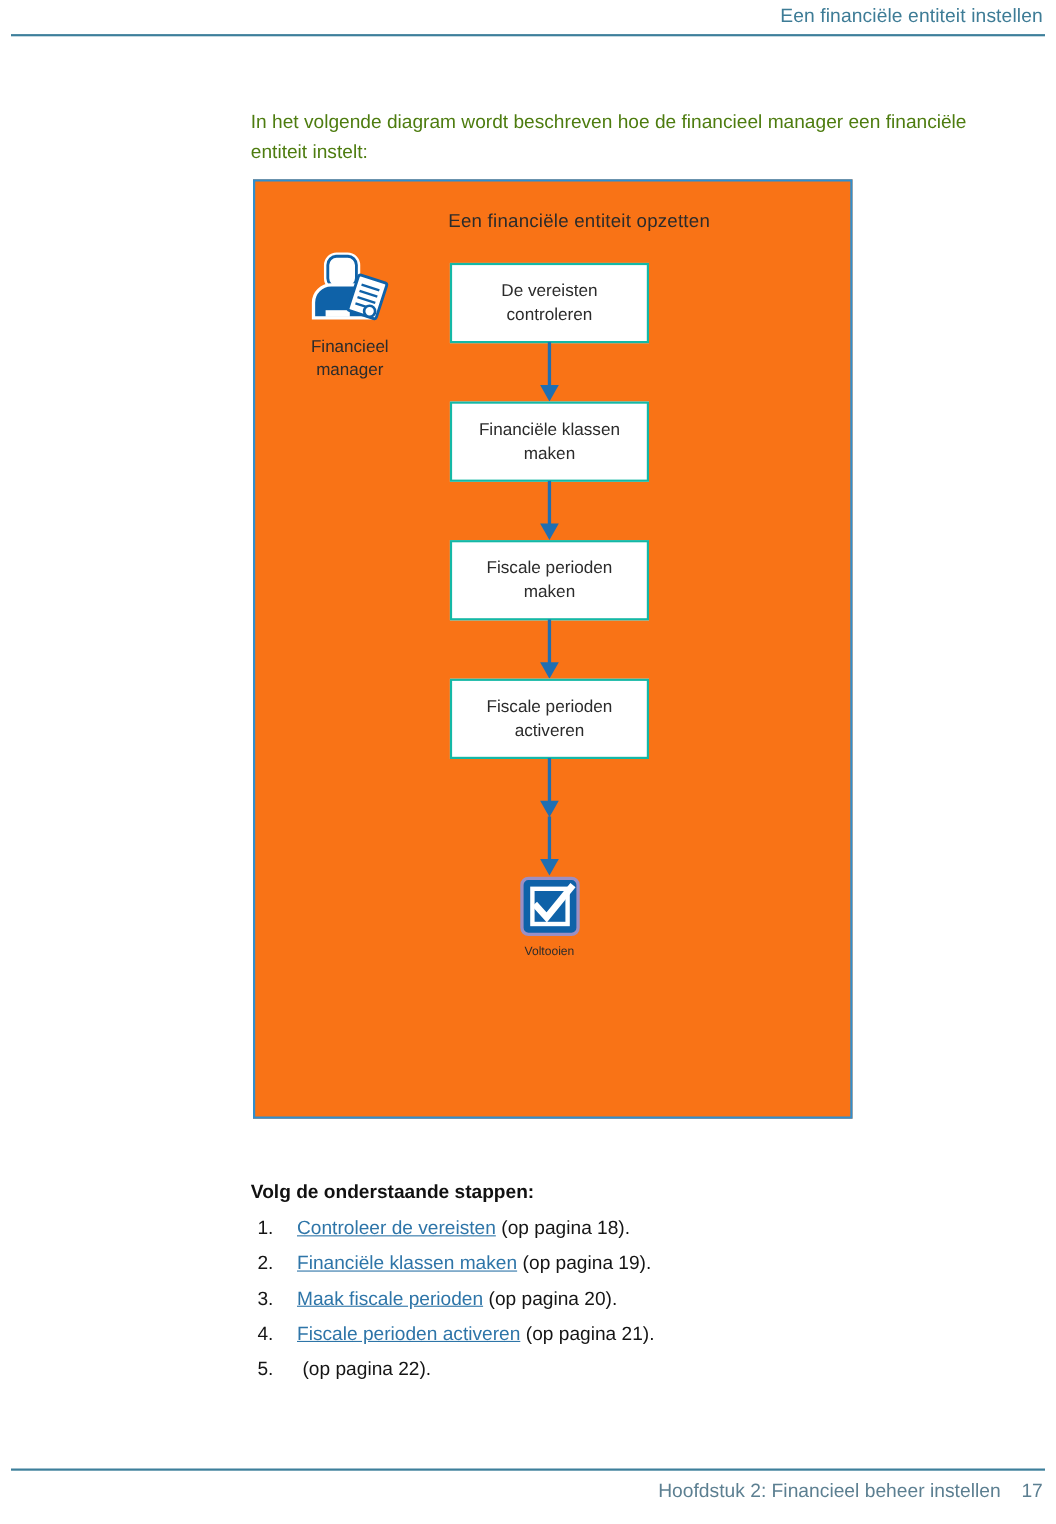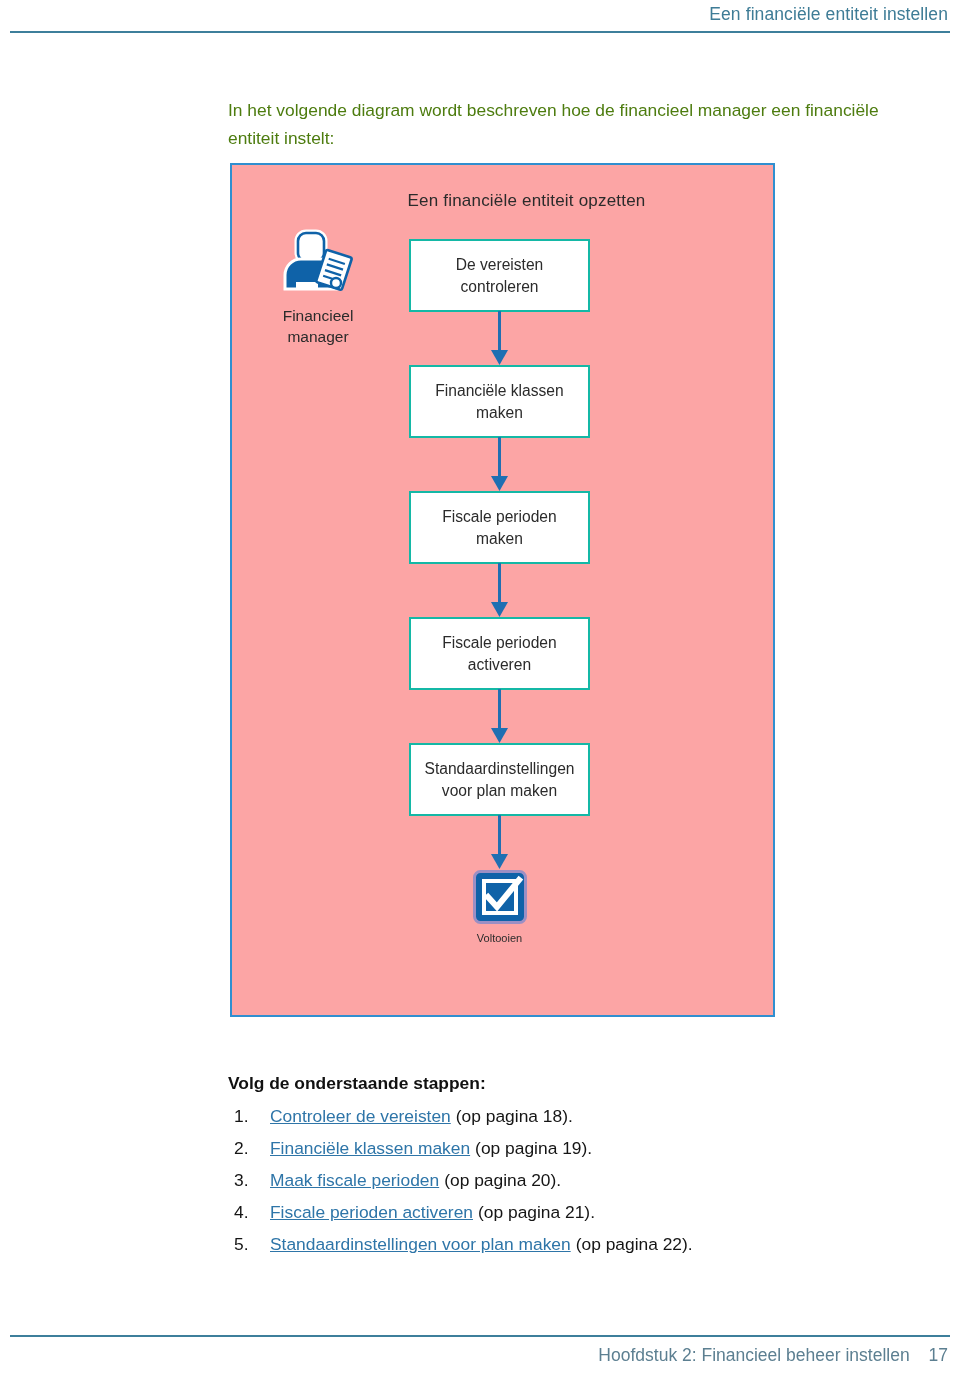--- a/index.html
+++ b/index.html
@@ -55,21 +55,21 @@
 
   
   #diagram-figure {
     position: absolute;
     left: 230px;
     top: 163px;
     width: 545px;
     height: 854px;
     border: 2px solid #2f8fd0;
     box-sizing: border-box;
-    background: #fca5a5;
+    background: #f97316;
   }
   #diagram-title {
     position: absolute;
     left: 0;
     top: 26px;
     width: 100%;
     text-align: center;
     font-size: 17px;
     color: #2b2b2b;
     letter-spacing: 0.2px;
@@ -309,26 +309,20 @@
       </div>
     </div>
 
     <div class="flow-connector">
       <svg class="conn-svg" width="181" height="55" viewBox="0 0 181 55" xmlns="http://www.w3.org/2000/svg">
         <line x1="90.5" y1="0" x2="90.5" y2="41" stroke="#1f6fb2" stroke-width="3"></line>
         <polygon points="82,39 99,39 90.5,54" fill="#1f6fb2"></polygon>
       </svg>
     </div>
 
-    <div class="flow-box">
-      <div class="flow-box-label">
-        <div>Standaardinstellingen</div>
-        <div>voor plan maken</div>
-      </div>
-    </div>
 
     <div class="flow-connector">
       <svg class="conn-svg" width="181" height="55" viewBox="0 0 181 55" xmlns="http://www.w3.org/2000/svg">
         <line x1="90.5" y1="0" x2="90.5" y2="41" stroke="#1f6fb2" stroke-width="3"></line>
         <polygon points="82,39 99,39 90.5,54" fill="#1f6fb2"></polygon>
       </svg>
     </div>
 
     <div id="terminator-group">
       <svg id="terminator-icon" viewBox="0 0 56 56" xmlns="http://www.w3.org/2000/svg">
@@ -364,21 +358,20 @@
   </div>
 
   <div class="step-row">
     <span class="step-number">4.</span>
     <span class="step-link">Fiscale perioden activeren</span>
     <span class="step-suffix">(op pagina 21).</span>
   </div>
 
   <div class="step-row">
     <span class="step-number">5.</span>
-    <span class="step-link">Standaardinstellingen voor plan maken</span>
     <span class="step-suffix">(op pagina 22).</span>
   </div>
 </div>
 
 <div id="page-footer">
   <div class="footer-rule"></div>
   <div class="footer-inner">
     <span>Hoofdstuk 2: Financieel beheer instellen</span>
     <span class="footer-page-number">17</span>
   </div>

